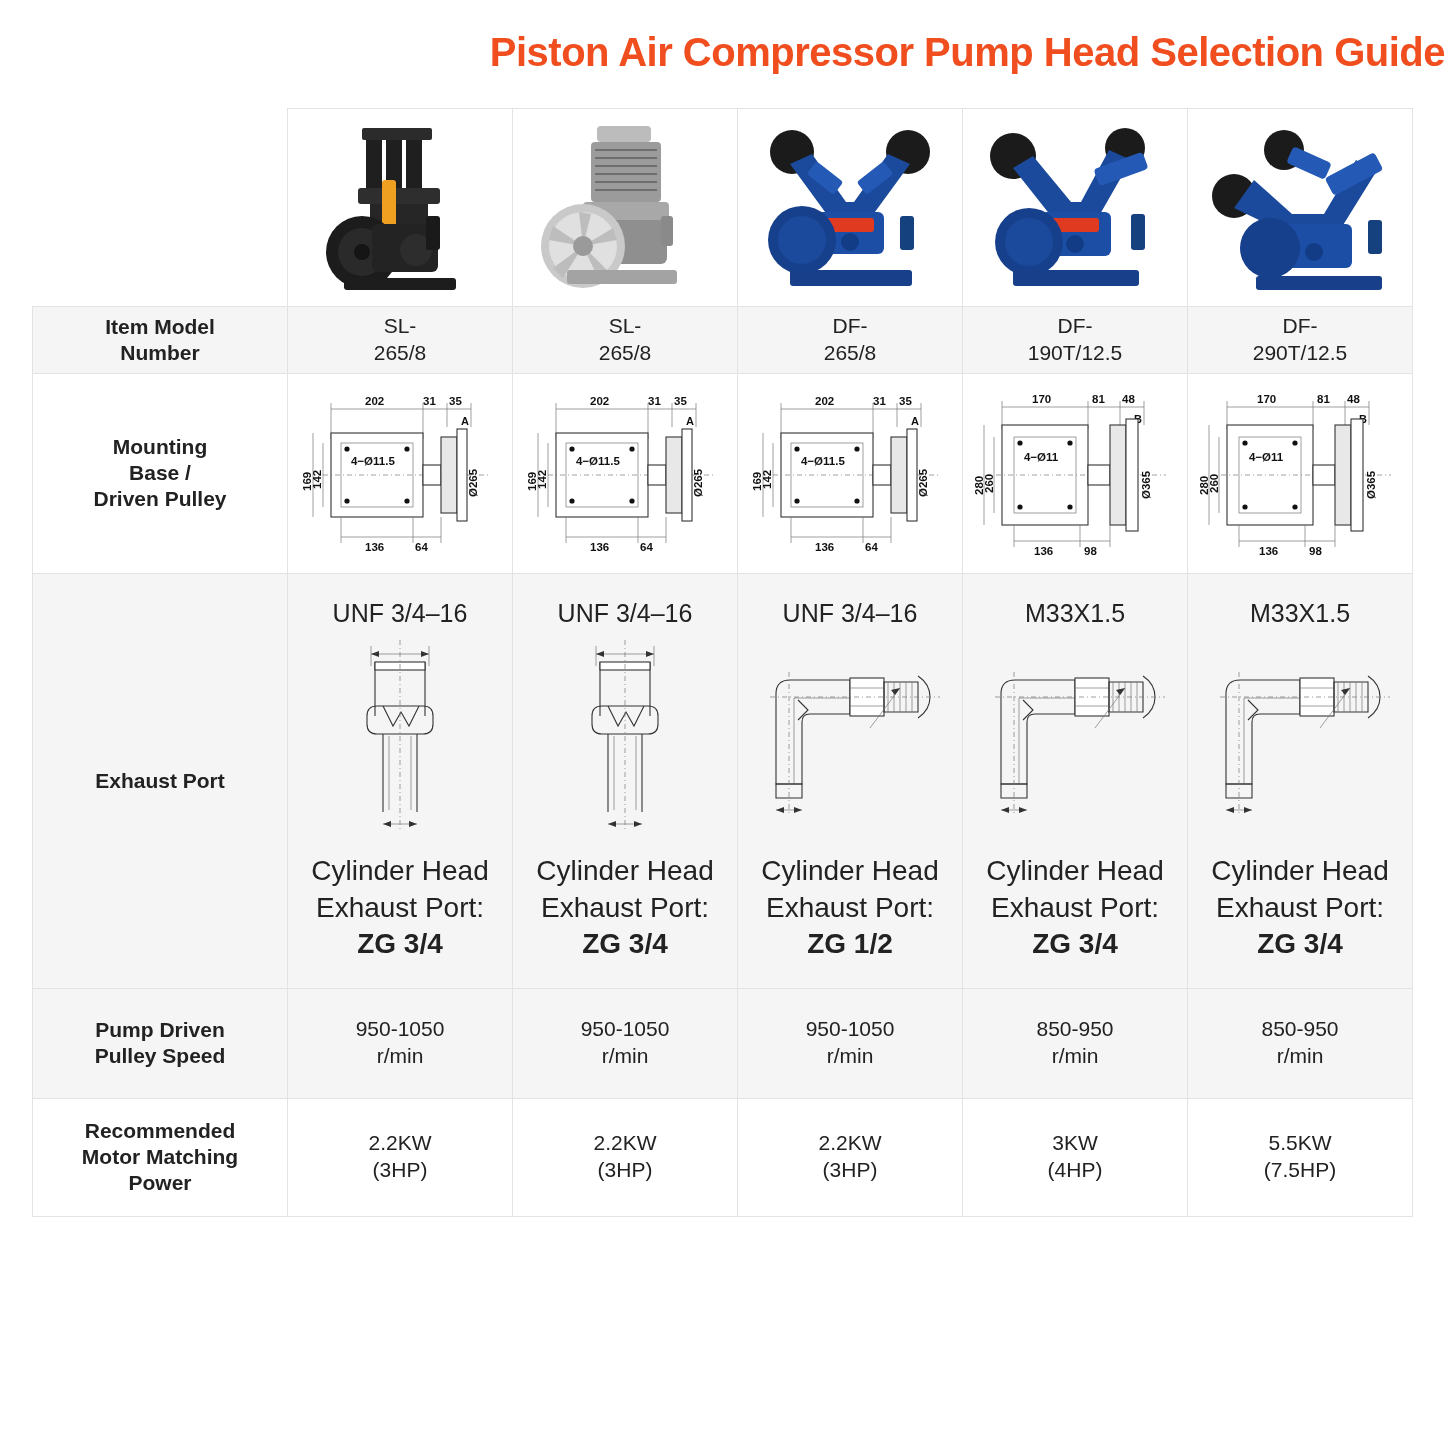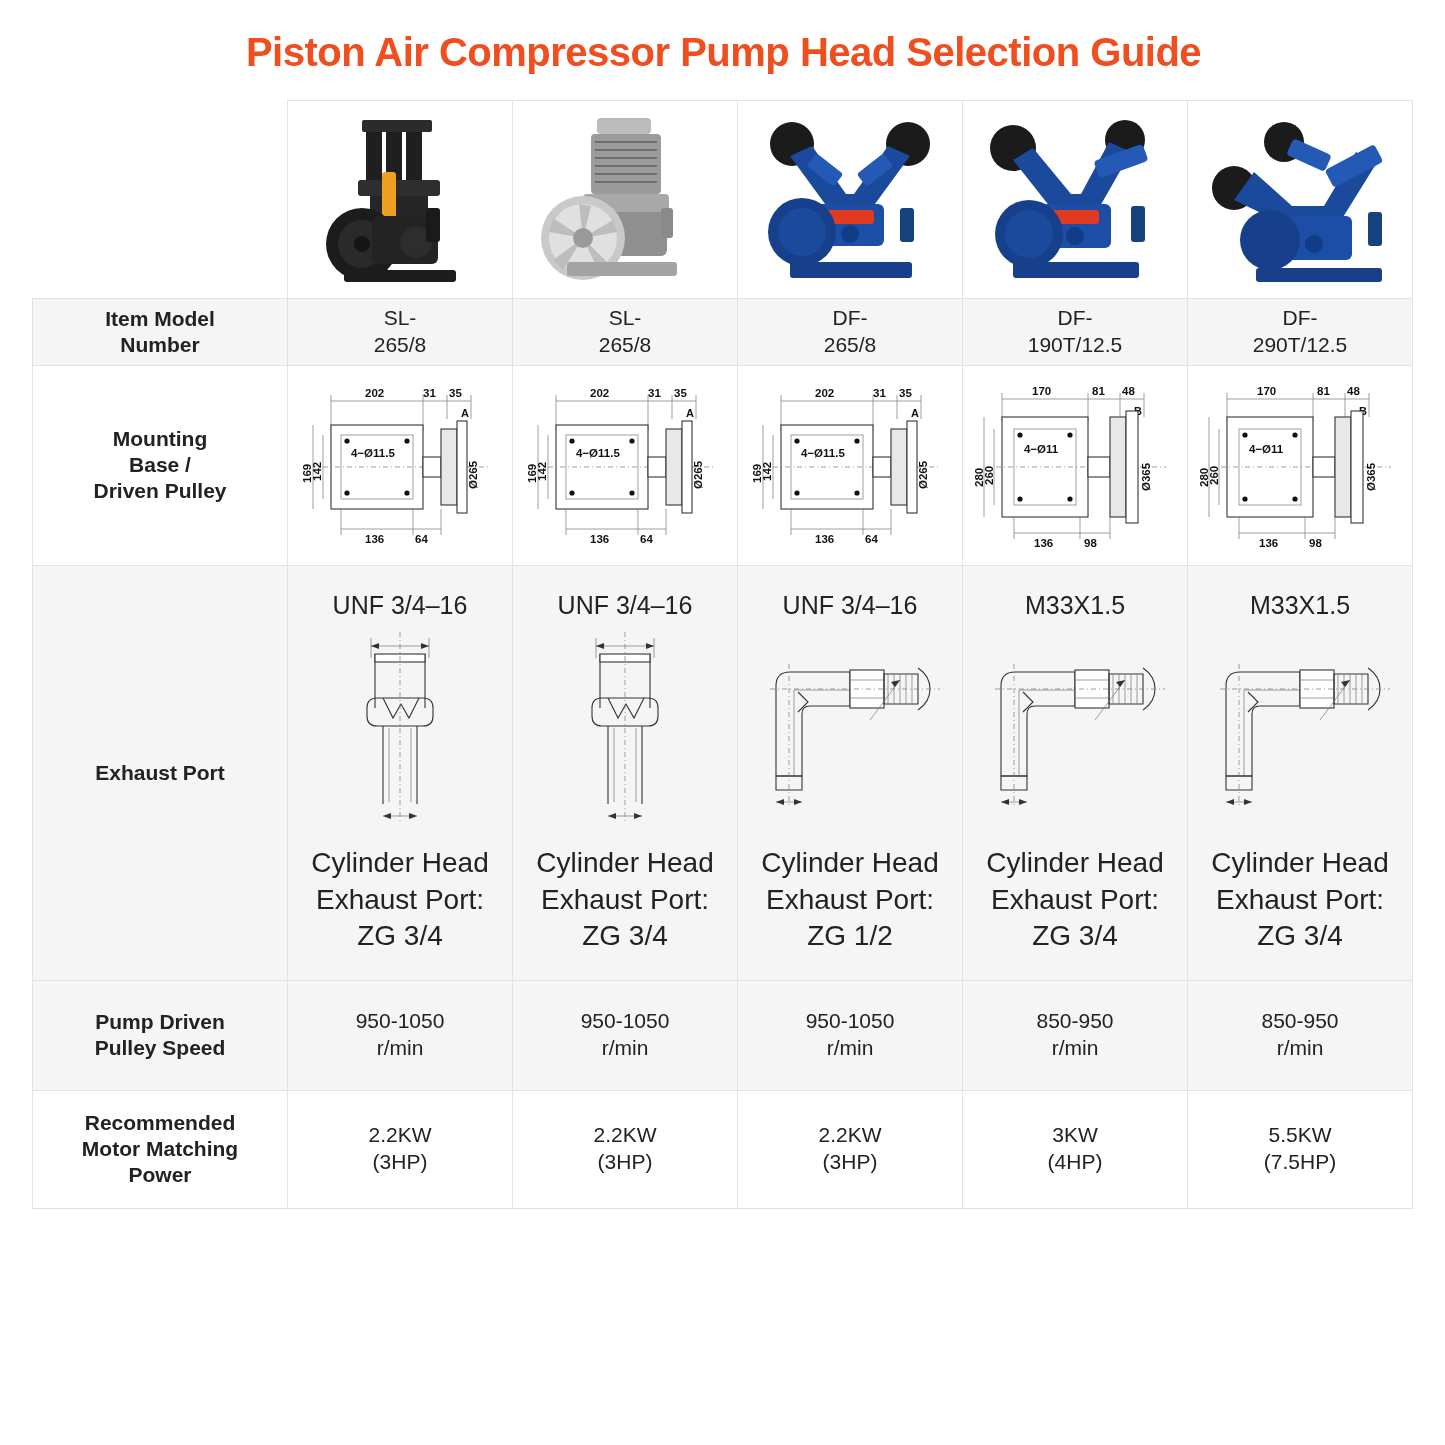--- a/index.html
+++ b/index.html
@@ -9,31 +9,31 @@
     background: #ffffff;
     font-family: "Liberation Sans", sans-serif;
   }
   .page {
     width: 1445px; height: 1445px;
     position: relative;
     overflow: hidden;
     background: #fff;
   }
   .title {
-    text-align: center;
+    text-align: right;
     color: #f04e1e;
     font-size: 40px;
     font-weight: bold;
     letter-spacing: -0.5px;
     padding: 30px 0 18px 2px;
     line-height: 1.1;
   }
   table.spec {
     width: 1380px;
-    margin: 8px auto;
+    margin: 16px auto;
     border-collapse: collapse;
     table-layout: fixed;
     padding-left: 8px;
   }
   table.spec td {
     border: 1px solid #e3e3e3;
     vertical-align: middle;
     text-align: center;
     font-size: 21px;
     color: #222;
@@ -44,21 +44,21 @@
     color: #f04e1e;
     font-weight: bold;
     font-size: 23px;
     padding-left: 22px;
     line-height: 1.25;
     width: 255px;
   }
   tr.shaded td { background: #f5f5f5; }
   tr.plain td { background: #ffffff; }
   .cellline { line-height: 1.28; }
-  .bold { font-weight: normal; }
+  .bold { font-weight: bold; }
 
   
   .prodcell { height: 195px; padding: 4px 2px 0 2px; }
   .prodwrap { display:flex; align-items:flex-end; justify-content:center; height:185px; }
 
   
   .drawcell { height: 200px; }
   .drawwrap { display:flex; align-items:flex-start; justify-content:center; }
 
   .portcell { height: 415px; vertical-align: top; padding-top: 16px; }

